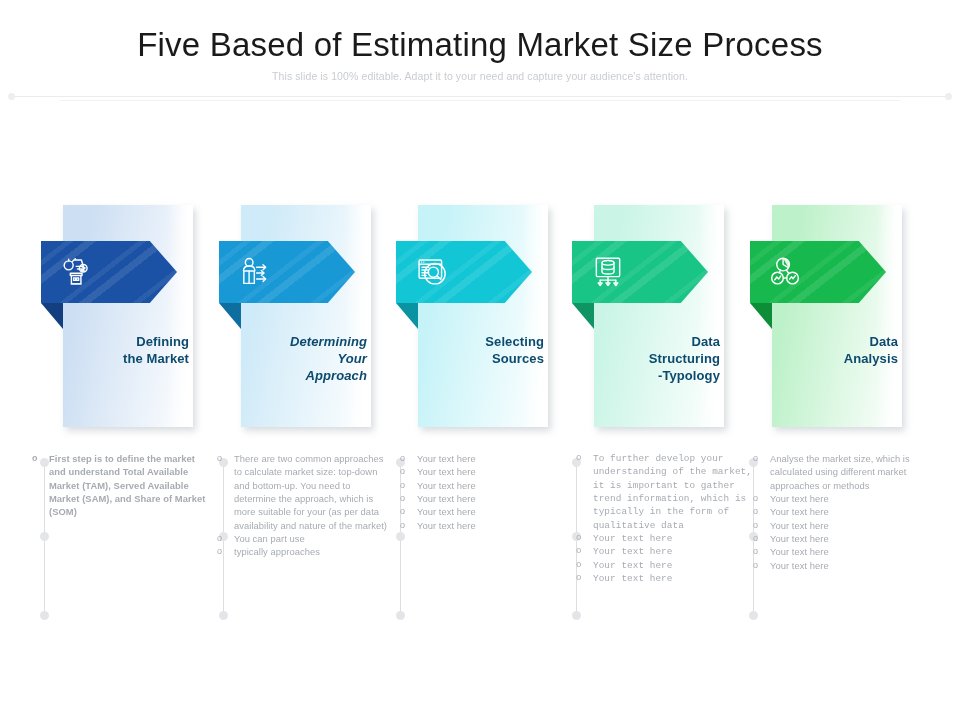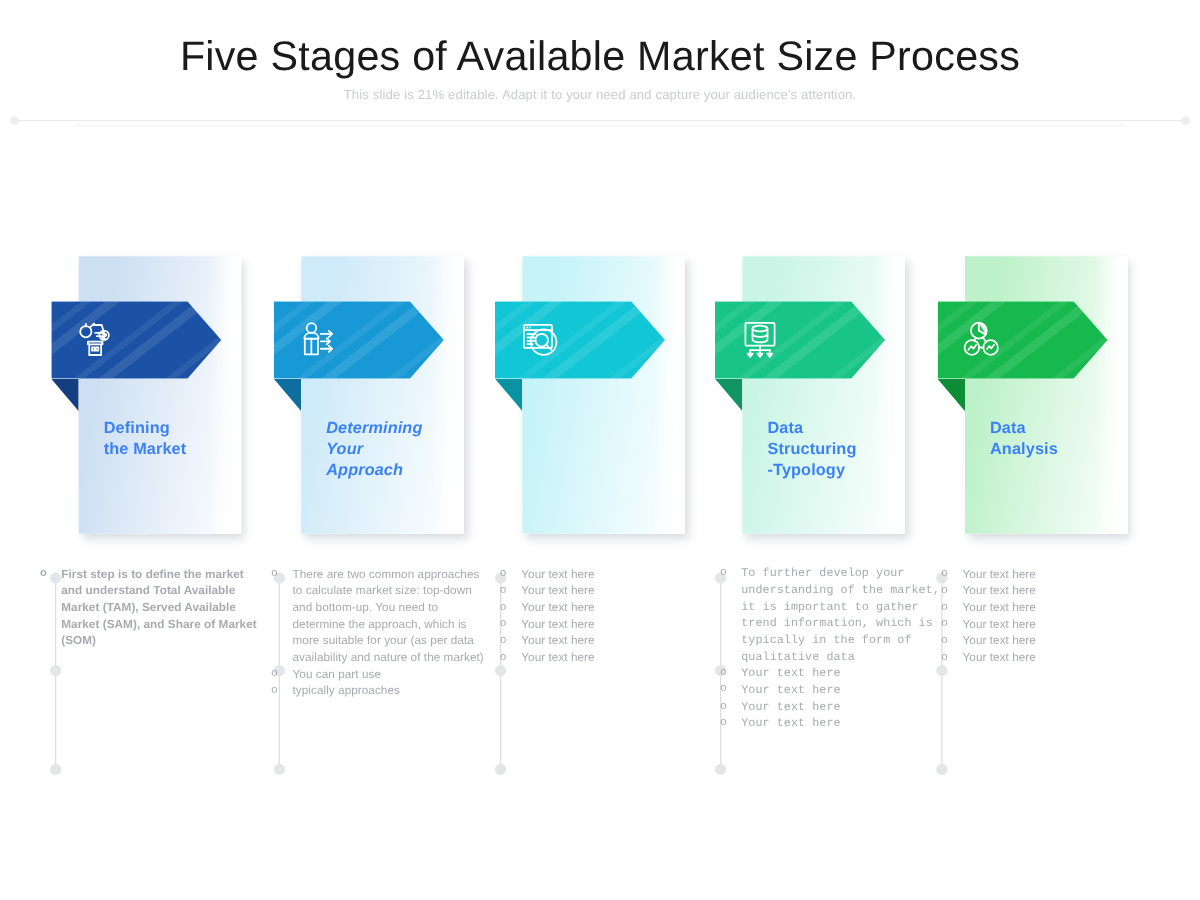--- a/index.html
+++ b/index.html
@@ -68,22 +68,22 @@
   .fold{
     position:absolute;left:-22px;top:98px;width:22px;height:26px;
     -webkit-clip-path:polygon(0 0, 100% 0, 100% 100%);
     clip-path:polygon(0 0, 100% 0, 100% 100%);
   }
   .ico{position:absolute;left:16px;top:11px;width:40px;height:40px;}
   .ico svg{display:block;width:40px;height:40px;}
 
   .cardtitle{
     position:absolute;left:20px;top:128px;width:106px;
-    font-size:13px;font-weight:700;color:#3b82f6;
-    line-height:1.32;letter-spacing:.1px;
+    font-size:13px;font-weight:700;color:#0c4a6e;
+    line-height:1.32;letter-spacing:.1px;text-align:right;
   }
 
   
   .col{position:absolute;top:452px;width:180px;}
   .conn{position:absolute;left:0;top:458px;width:9px;height:162px;}
   .conn .v{position:absolute;left:4px;top:3px;width:1px;height:156px;background:#dcdee1;}
   .conn .d{position:absolute;left:0;width:9px;height:9px;border-radius:50%;background:#e3e5e8;}
   .conn .d1{top:0;}
   .conn .d2{top:74px;}
   .conn .d3{top:153px;}
@@ -101,22 +101,22 @@
     content:"o";
     position:absolute;left:4px;top:0;
     font-size:9px;color:#a7abb1;
   }
 </style>
 </head>
 <body>
 
 <div class="slide">
 
-  <div class="title">Five Stages of Available Market Size Process</div>
-  <div class="subtitle">This slide is 21% editable. Adapt it to your need and capture your audience's attention.</div>
+  <div class="title">Five Based of Estimating Market Size Process</div>
+  <div class="subtitle">This slide is 100% editable. Adapt it to your need and capture your audience's attention.</div>
 
   <div class="rail">
     <div class="line"></div>
     <div class="dot l"></div>
     <div class="dot r"></div>
   </div>
   <div class="rail2"></div>
 
   <div class="cards" id="cards">
       <div class="stage" style="left: 63px;">
@@ -181,20 +181,21 @@
       <path d="M8.5 14.6h27"></path>
       <circle cx="11.6" cy="12.1" r=".8" fill="#fff" stroke="none"></circle>
       <circle cx="14.2" cy="12.1" r=".8" fill="#fff" stroke="none"></circle>
       <path d="M12 18.4h8M12 21.6h6.5M12 24.8h8M12 28h5"></path>
       <circle cx="27.5" cy="26" r="12.3"></circle>
       <circle cx="25.6" cy="24.2" r="6.1"></circle>
       <path d="M30.2 28.7l4.6 4.6"></path>
     </svg>
           </div>
         </div>
+        <div class="cardtitle">Selecting<br>Sources</div>
       </div>
       <div class="stage" style="left: 594px;">
         <div class="card" style="background: linear-gradient(100deg, rgb(202, 245, 230) 0%, rgb(202, 245, 230) 18%, rgb(255, 255, 255) 100%);">
           <div class="fade"></div>
         </div>
         <div class="fold" style="background: rgb(16, 148, 99);"></div>
         <div class="banner" style="background: rgb(25, 197, 134);">
           <div class="sheen"></div>
           <div class="ico">
     <svg viewBox="0 0 48 48" fill="none" stroke="#fff" stroke-width="1.7" stroke-linecap="round" stroke-linejoin="round">
@@ -292,20 +293,21 @@
         </ul>
       </div>
       <div class="conn" style="left: 749px;">
         <div class="v"></div>
         <div class="d d1"></div>
         <div class="d d2"></div>
         <div class="d d3"></div>
       </div>
       <div class="col" style="left: 749px;">
         <ul class="bul">
+          <li>Analyse the market size, which is calculated using different market approaches or methods</li>
           <li>Your text here</li>
           <li>Your text here</li>
           <li>Your text here</li>
           <li>Your text here</li>
           <li>Your text here</li>
           <li>Your text here</li>
         </ul>
       </div>
     </div>
 

